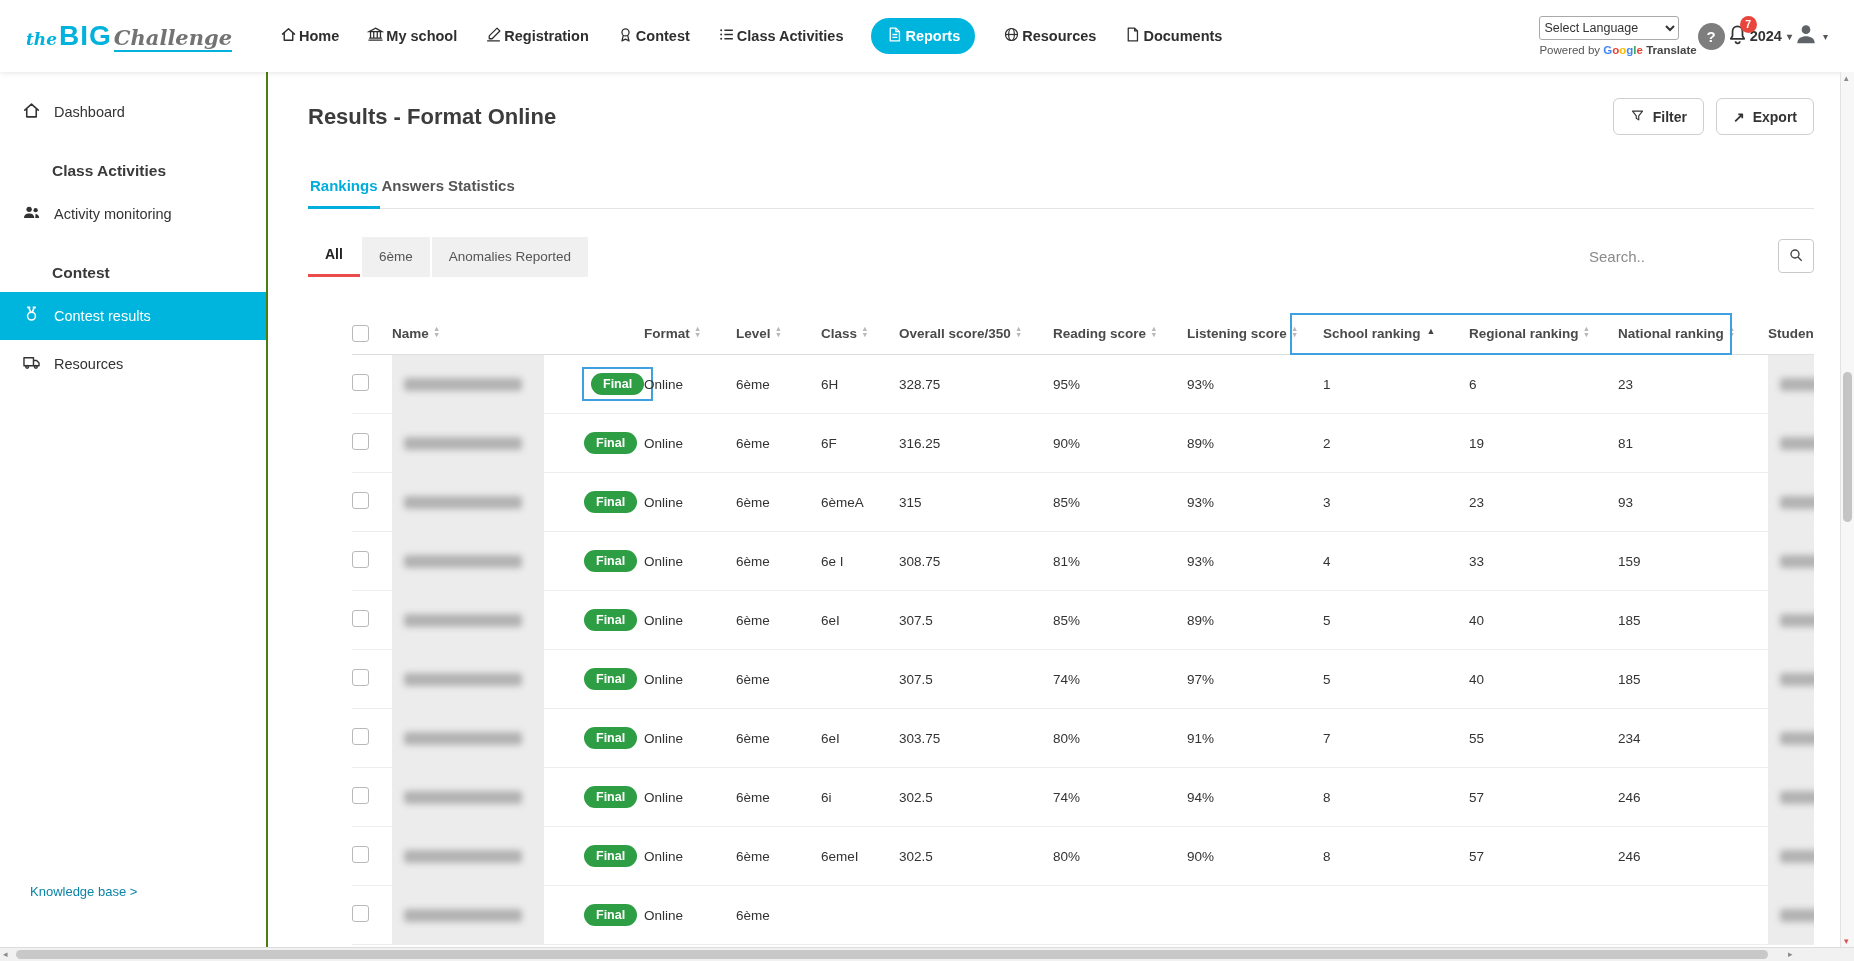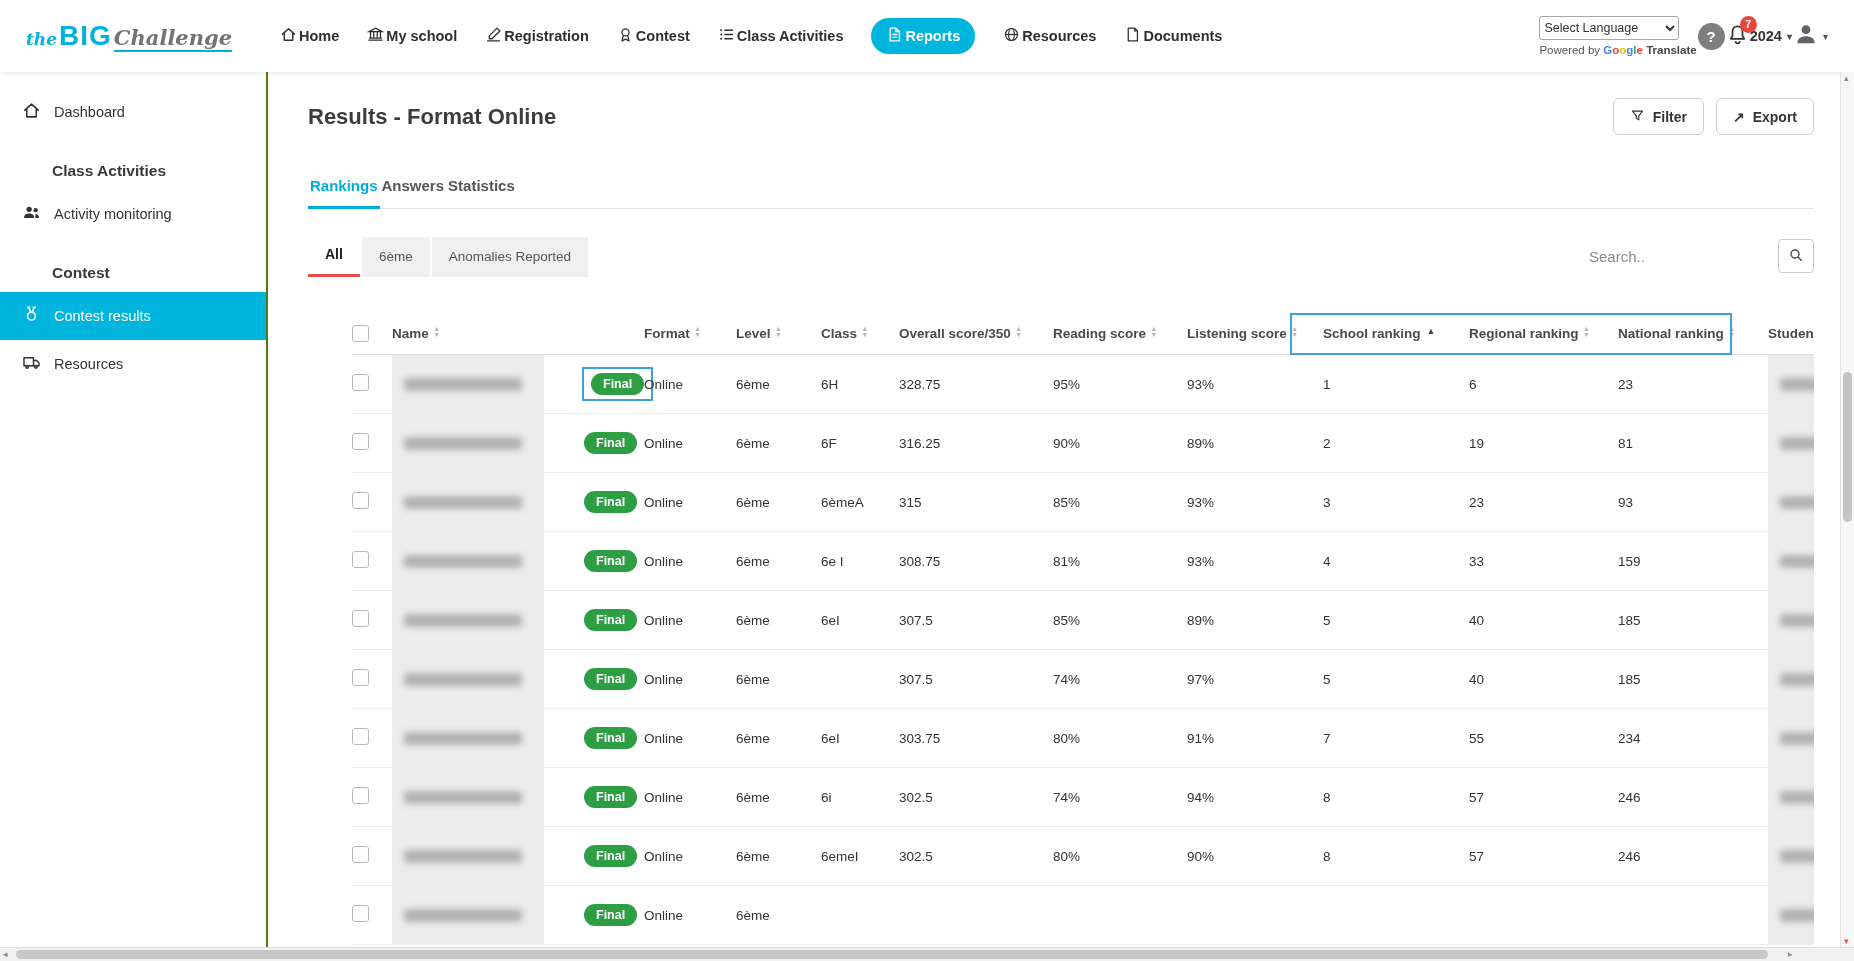--- a/index.html
+++ b/index.html
@@ -240,20 +240,21 @@
       <span>Contest results</span>
     </div>
     <div class="side-link">
       <span><svg viewBox="0 0 24 24" fill="none" stroke="currentColor" stroke-width="1.8" stroke-linejoin="round">
             <path d="M2.5 6 H14.5 V16 H2.5 Z M14.5 9.5 H18.5 L21.5 12.5 V16 H14.5"></path>
             <circle cx="6.5" cy="17.5" r="1.8"></circle>
             <circle cx="17.5" cy="17.5" r="1.8"></circle>
           </svg></span>
       <span>Resources</span>
     </div>
+    <div class="knowledge">Knowledge base &gt;</div>
   </div>
 
   <div class="main">
     <div class="main-inner">
       <div class="main-head">
         <div class="page-title">Results - Format Online</div>
         <div class="actions">
           <button class="btn">
             <span><svg viewBox="0 0 24 24" fill="none" stroke="currentColor" stroke-width="1.8" stroke-linejoin="round">
                   <path d="M4 5 H20 L14 12.5 V19 L10 16.5 V12.5 Z"></path>

